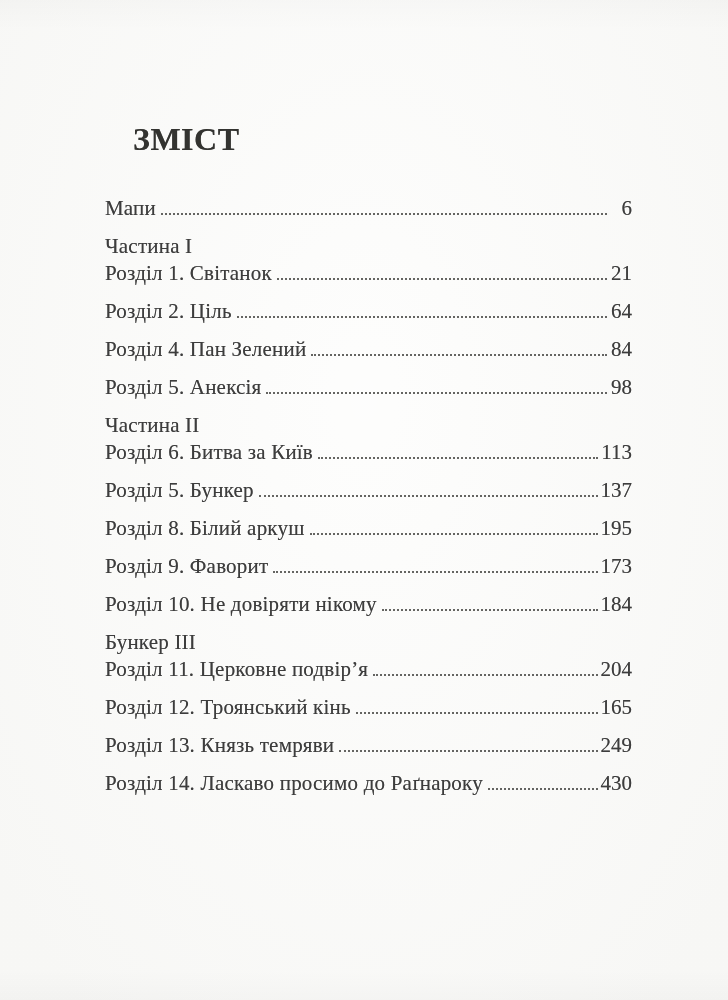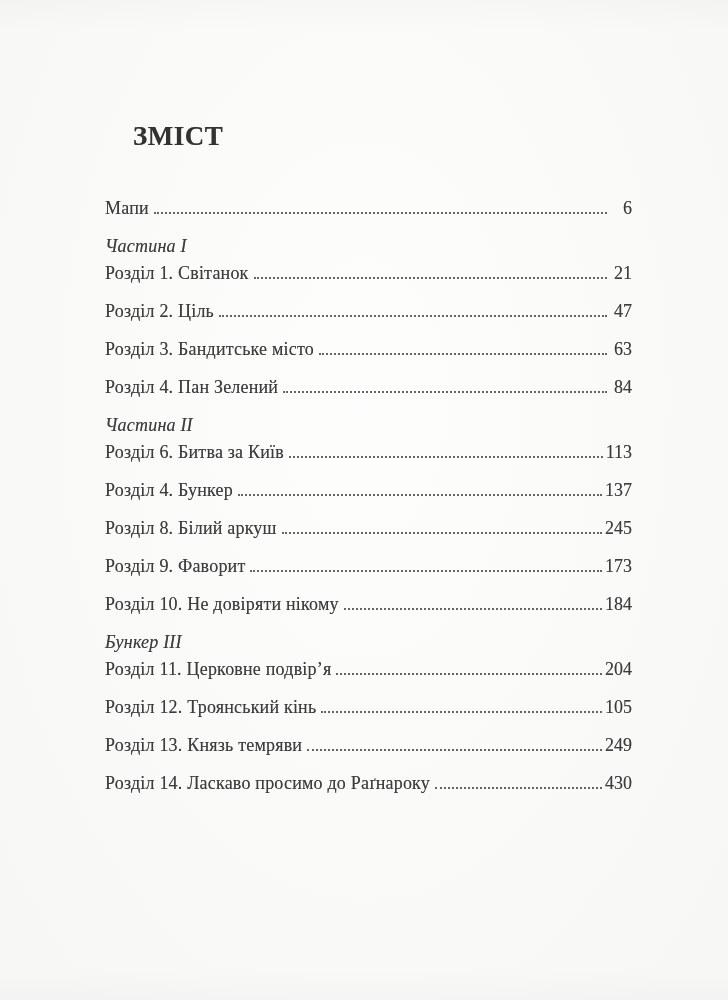--- a/index.html
+++ b/index.html
@@ -17,43 +17,42 @@
       radial-gradient(ellipse at 50% 40%, rgba(255,255,255,0.6) 0%, rgba(0,0,0,0.015) 90%),
       linear-gradient(180deg, rgba(0,0,0,0.02) 0%, rgba(0,0,0,0) 3%, rgba(0,0,0,0) 97%, rgba(0,0,0,0.02) 100%);
     font-family: "Liberation Serif", "DejaVu Serif", serif;
     color: #3d3d3d;
     overflow: hidden;
   }
   .title {
     position: absolute;
     left: 133px;
     top: 121px;
-    font-size: 27px;
+    font-size: 32px;
     font-weight: bold;
     letter-spacing: 0.5px;
     color: #333330;
     text-shadow: 0 0 0.6px rgba(40,40,40,0.55);
   }
   .toc {
     position: absolute;
     left: 105px;
     top: 199px;
     width: 527px;
   }
   .row {
     display: flex;
     align-items: baseline;
-    font-size: 18px;
+    font-size: 21px;
     line-height: 19px;
     margin-bottom: 19px;
     text-shadow: 0 0 0.6px rgba(40,40,40,0.5);
   }
   .row.part {
     margin-bottom: 8px;
-    font-style: italic;
   }
   .row .label {
     white-space: nowrap;
     letter-spacing: 0.2px;
   }
   .row .dots {
     flex: 1 1 auto;
     border-bottom: 2px dotted #4b4b48;
     margin: 0 3px 3px 5px;
     min-width: 20px;
@@ -80,49 +79,49 @@
         <span class="label">Частина I</span>
       </div>
       <div class="row entry">
         <span class="label">Розділ 1. Світанок</span>
         <span class="dots"></span>
         <span class="pg">21</span>
       </div>
       <div class="row entry">
         <span class="label">Розділ 2. Ціль</span>
         <span class="dots"></span>
-        <span class="pg">47</span>
-      </div>
-      <div class="row entry">
-        <span class="label">Розділ 3. Бандитське місто</span>
-        <span class="dots"></span>
-        <span class="pg">63</span>
+        <span class="pg">64</span>
       </div>
       <div class="row entry">
         <span class="label">Розділ 4. Пан Зелений</span>
         <span class="dots"></span>
         <span class="pg">84</span>
+      </div>
+      <div class="row entry">
+        <span class="label">Розділ 5. Анексія</span>
+        <span class="dots"></span>
+        <span class="pg">98</span>
       </div>
       <div class="row part">
         <span class="label">Частина II</span>
       </div>
       <div class="row entry">
         <span class="label">Розділ 6. Битва за Київ</span>
         <span class="dots"></span>
         <span class="pg">113</span>
       </div>
       <div class="row entry">
-        <span class="label">Розділ 4. Бункер</span>
+        <span class="label">Розділ 5. Бункер</span>
         <span class="dots"></span>
         <span class="pg">137</span>
       </div>
       <div class="row entry">
         <span class="label">Розділ 8. Білий аркуш</span>
         <span class="dots"></span>
-        <span class="pg">245</span>
+        <span class="pg">195</span>
       </div>
       <div class="row entry">
         <span class="label">Розділ 9. Фаворит</span>
         <span class="dots"></span>
         <span class="pg">173</span>
       </div>
       <div class="row entry">
         <span class="label">Розділ 10. Не довіряти нікому</span>
         <span class="dots"></span>
         <span class="pg">184</span>
@@ -131,21 +130,21 @@
         <span class="label">Бункер III</span>
       </div>
       <div class="row entry">
         <span class="label">Розділ 11. Церковне подвір’я</span>
         <span class="dots"></span>
         <span class="pg">204</span>
       </div>
       <div class="row entry">
         <span class="label">Розділ 12. Троянський кінь</span>
         <span class="dots"></span>
-        <span class="pg">105</span>
+        <span class="pg">165</span>
       </div>
       <div class="row entry">
         <span class="label">Розділ 13. Князь темряви</span>
         <span class="dots"></span>
         <span class="pg">249</span>
       </div>
       <div class="row entry">
         <span class="label">Розділ 14. Ласкаво просимо до Раґнароку</span>
         <span class="dots"></span>
         <span class="pg">430</span>

